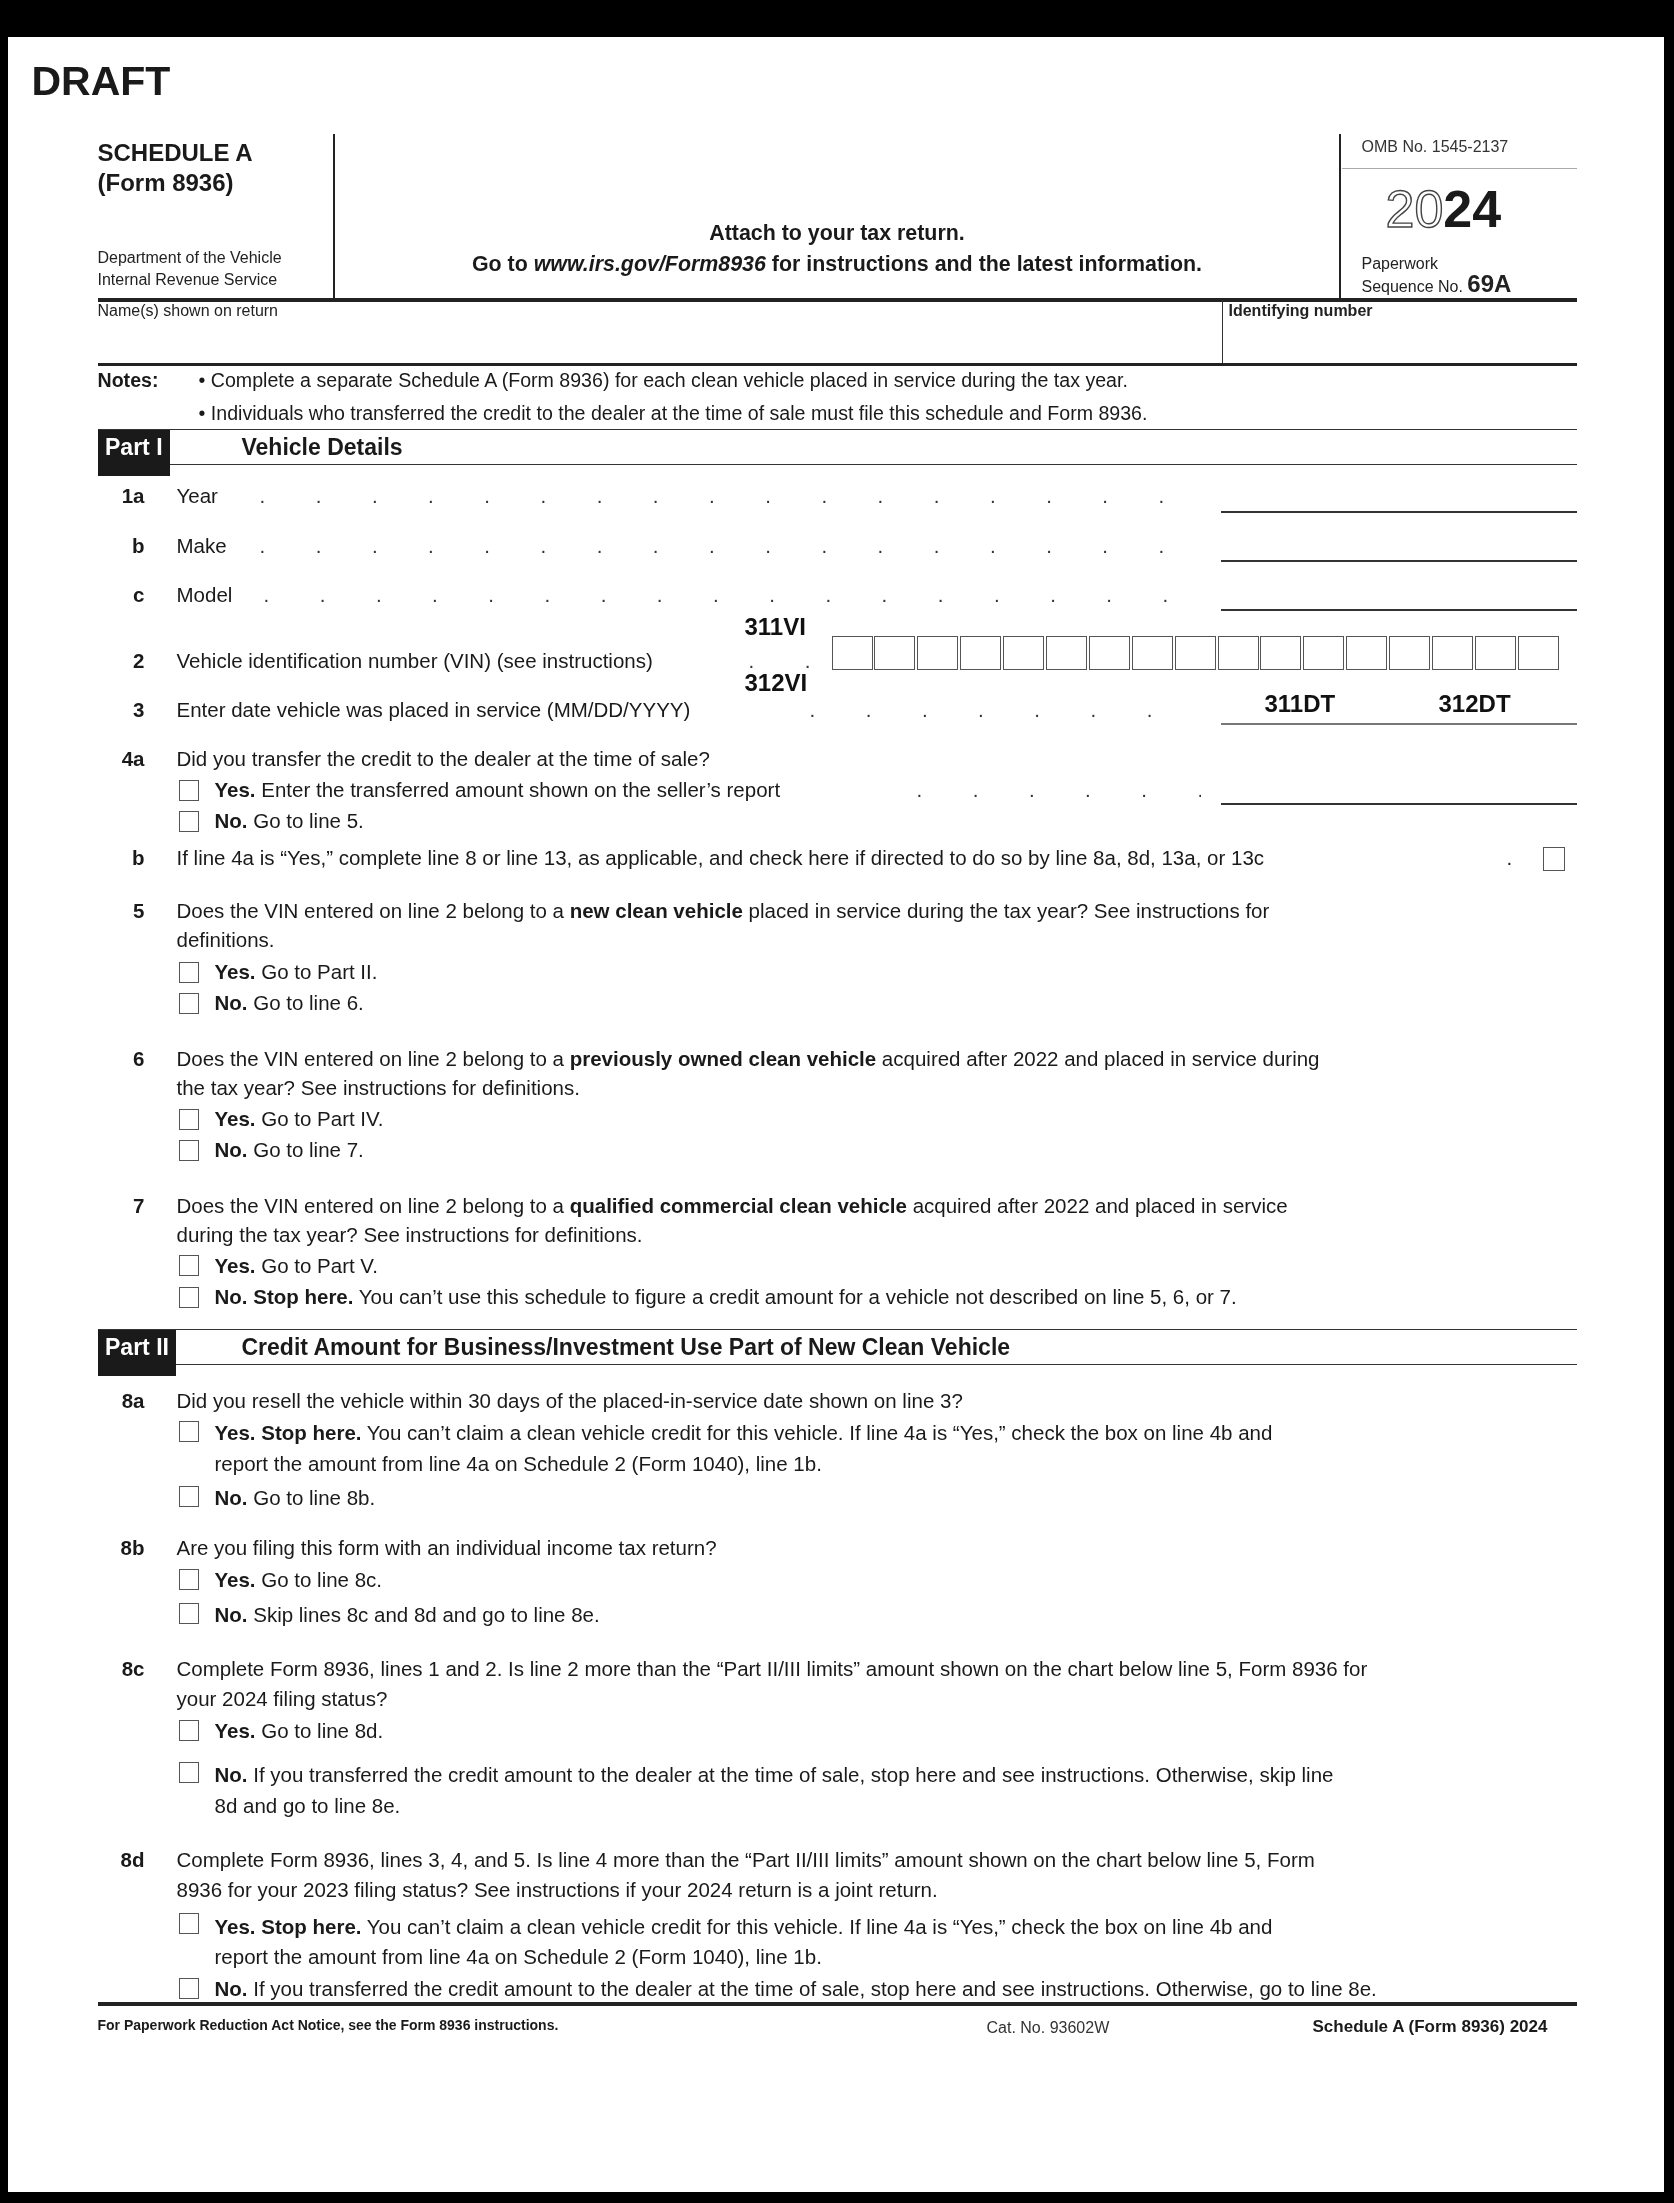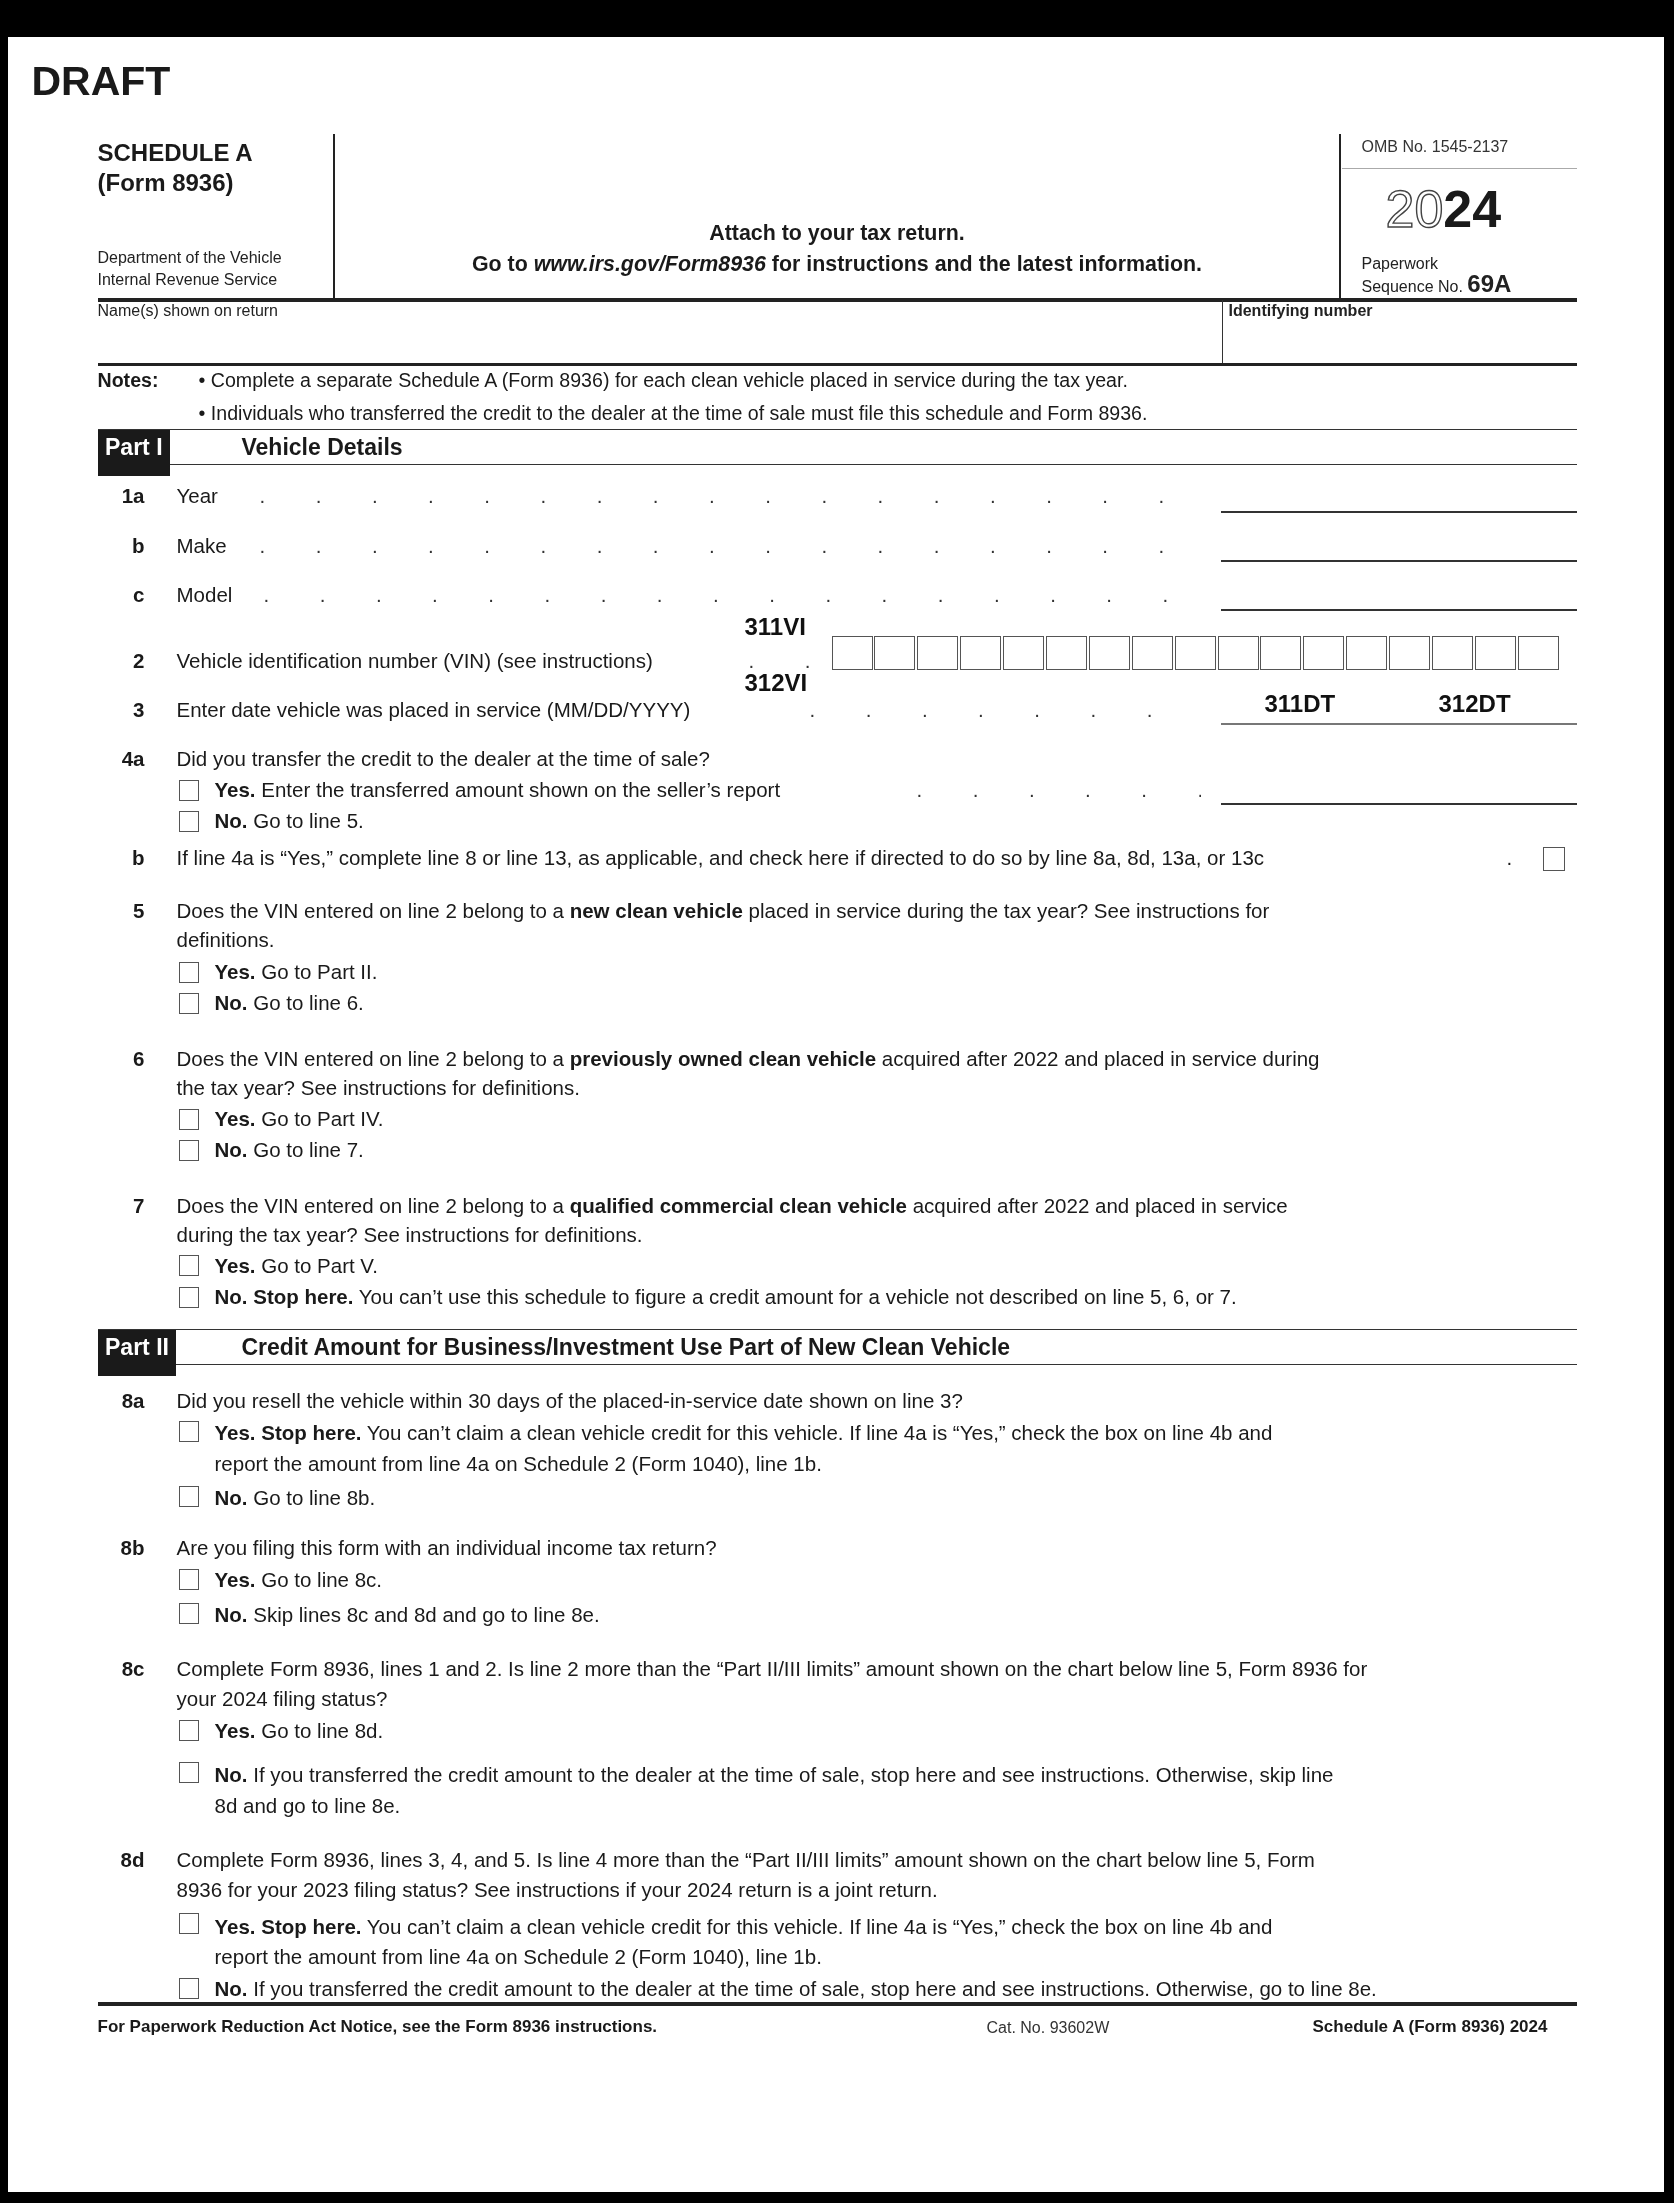--- a/index.html
+++ b/index.html
@@ -31,21 +31,21 @@
   .parttitle { position: absolute; top: 0; line-height: 34px; font-size: 23px; font-weight: bold; }
   .lnum { font-size: 20.5px; font-weight: bold; width: 47px; text-align: right; }
   .ltxt { font-size: 20.5px; }
   .ltxt b { font-weight: bold; }
   .dots { font-size: 20.5px; letter-spacing: 22.4px; color: #333; overflow: hidden; }
   .inline-line { height: 1.9px; background: #333; }
   .cb { width: 20.5px; height: 20.5px; border: 1.4px solid #555; background: #fff; box-sizing: border-box; }
   .vinbox { width: 41px; height: 34px; border: 1.9px solid #555; box-sizing: border-box; background: #fff; display: inline-block; margin-right: 1.9px; }
   .overlay { font-size: 24px; font-weight: bold; color: #111; margin-left: 8px; }
   .footer-rule { left: 90px; width: 1479px; top: 1965px; height: 3.7px; background: #222; }
-  .footer { top: 1980px; font-size: 17px; }
+  .footer { top: 1980px; font-size: 14px; }
 </style>
 </head>
 <body>
 
 <div class="page">
 
   <div class="abs draft">DRAFT</div>
 
   <div class="abs sched">
     <div>SCHEDULE A</div>

